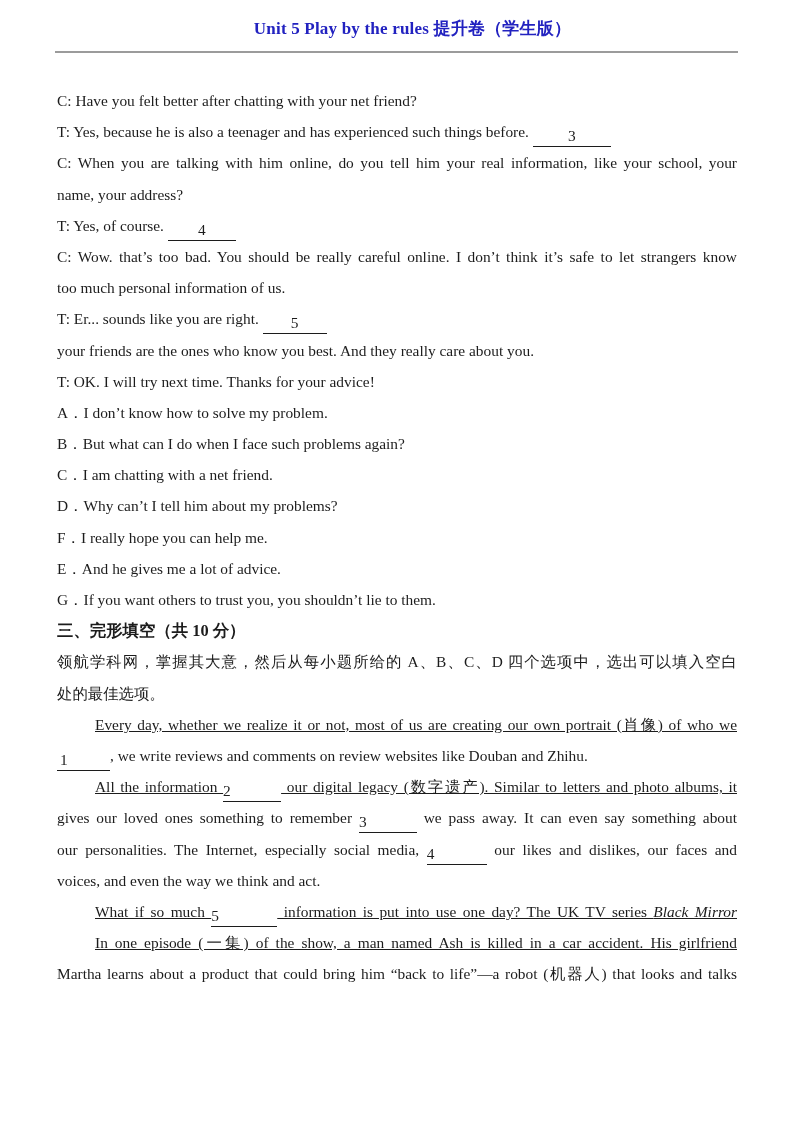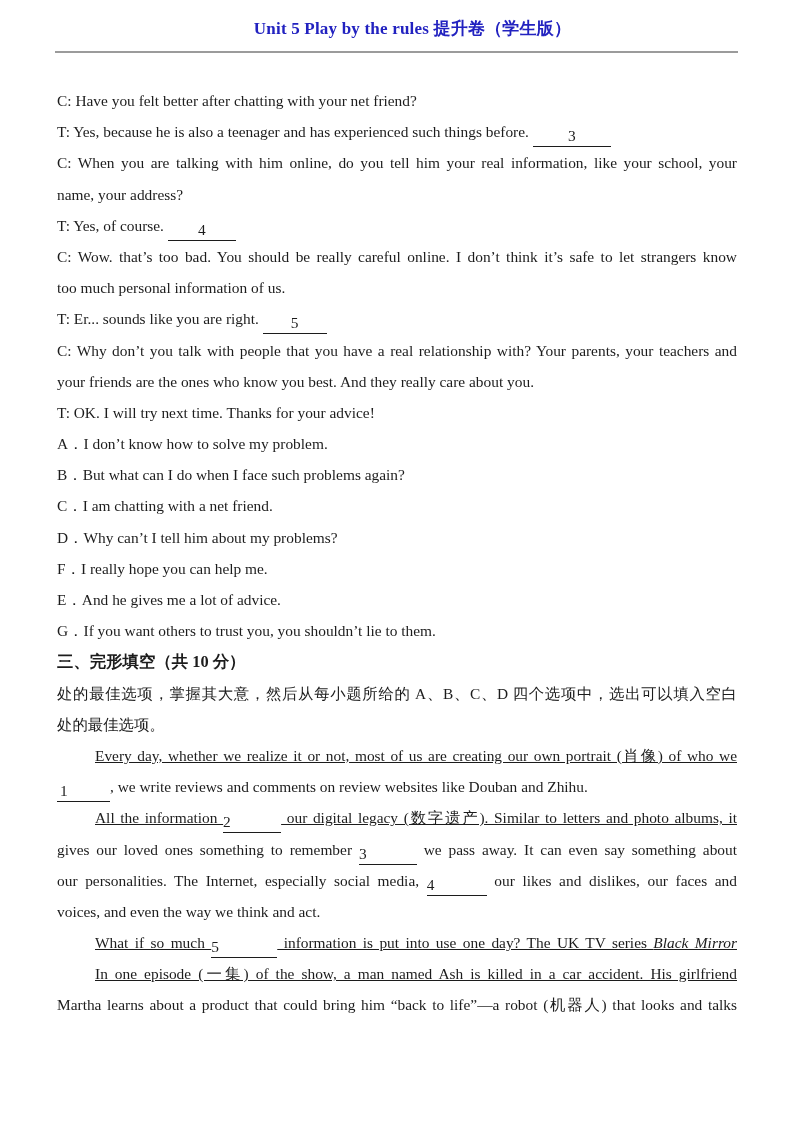--- a/index.html
+++ b/index.html
@@ -52,32 +52,31 @@
   <div class="rule"></div>
   <div class="content" id="doc-content">
       <p><span>C: Have you felt better after chatting with your net friend?</span></p>
       <p><span>T: Yes, because he is also a teenager and has experienced such things before. </span><span class="blank" style="width: 78px;">3</span></p>
       <p class="fill"><span>C: When you are talking with him online, do you tell him your real information, like your school, your</span></p>
       <p><span>name, your address?</span></p>
       <p><span>T: Yes, of course. </span><span class="blank" style="width: 68px;">4</span></p>
       <p class="fill"><span>C: Wow. that’s too bad. You should be really careful online. I don’t think it’s safe to let strangers know</span></p>
       <p><span>too much personal information of us.</span></p>
       <p><span>T: Er... sounds like you are right. </span><span class="blank" style="width: 64px;">5</span></p>
-      <p class="fill"><span>C: Why don’t you talk with people that you have a real relationship with? Your parents, your teachers and</span></p>
       <p><span>your friends are the ones who know you best. And they really care about you.</span></p>
       <p><span>T: OK. I will try next time. Thanks for your advice!</span></p>
       <p><span>A．I don’t know how to solve my problem.</span></p>
       <p><span>B．But what can I do when I face such problems again?</span></p>
       <p><span>C．I am chatting with a net friend.</span></p>
       <p><span>D．Why can’t I tell him about my problems?</span></p>
       <p><span>F．I really hope you can help me.</span></p>
       <p><span>E．And he gives me a lot of advice.</span></p>
       <p><span>G．If you want others to trust you, you shouldn’t lie to them.</span></p>
       <p class="heading"><span>三、完形填空（共 10 分）</span></p>
-      <p class="fill"><span>处的最佳选项，掌握其大意，然后从每小题所给的 A、B、C、D 四个选项中，选出可以填入空白</span></p>
+      <p class="fill"><span>领航学科网，掌握其大意，然后从每小题所给的 A、B、C、D 四个选项中，选出可以填入空白</span></p>
       <p><span>处的最佳选项。</span></p>
       <p class="fill indent"><span>Every day, whether we realize it or not, most of us are creating our own portrait (肖像) of who we</span></p>
       <p><span class="blank left" style="width: 50px;">1</span><span>, we write reviews and comments on review websites like Douban and Zhihu.</span></p>
       <p class="fill indent"><span>All the information </span><span class="blank" style="width: 58px;">2</span><span> our digital legacy (数字遗产). Similar to letters and photo albums, it</span></p>
       <p class="fill"><span>gives our loved ones something to remember </span><span class="blank" style="width: 58px;">3</span><span> we pass away. It can even say something about</span></p>
       <p class="fill"><span>our personalities. The Internet, especially social media, </span><span class="blank" style="width: 60px;">4</span><span> our likes and dislikes, our faces and</span></p>
       <p><span>voices, and even the way we think and act.</span></p>
       <p class="fill indent"><span>What if so much </span><span class="blank" style="width: 66px;">5</span><span> information is put into use one day? The UK TV series </span><span class="it">Black Mirror</span></p>
       <p class="fill indent"><span>In one episode (一集) of the show, a man named Ash is killed in a car accident. His girlfriend</span></p>
       <p class="fill"><span>Martha learns about a product that could bring him “back to life”—a robot (机器人) that looks and talks</span></p>

